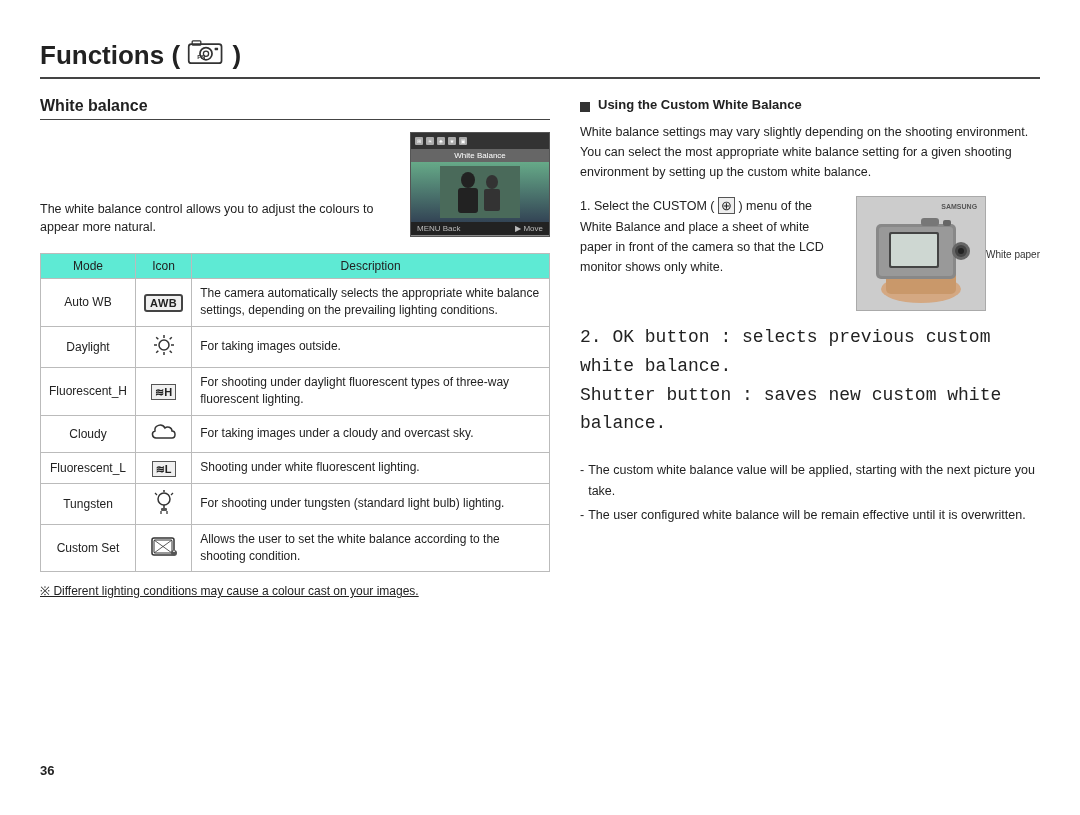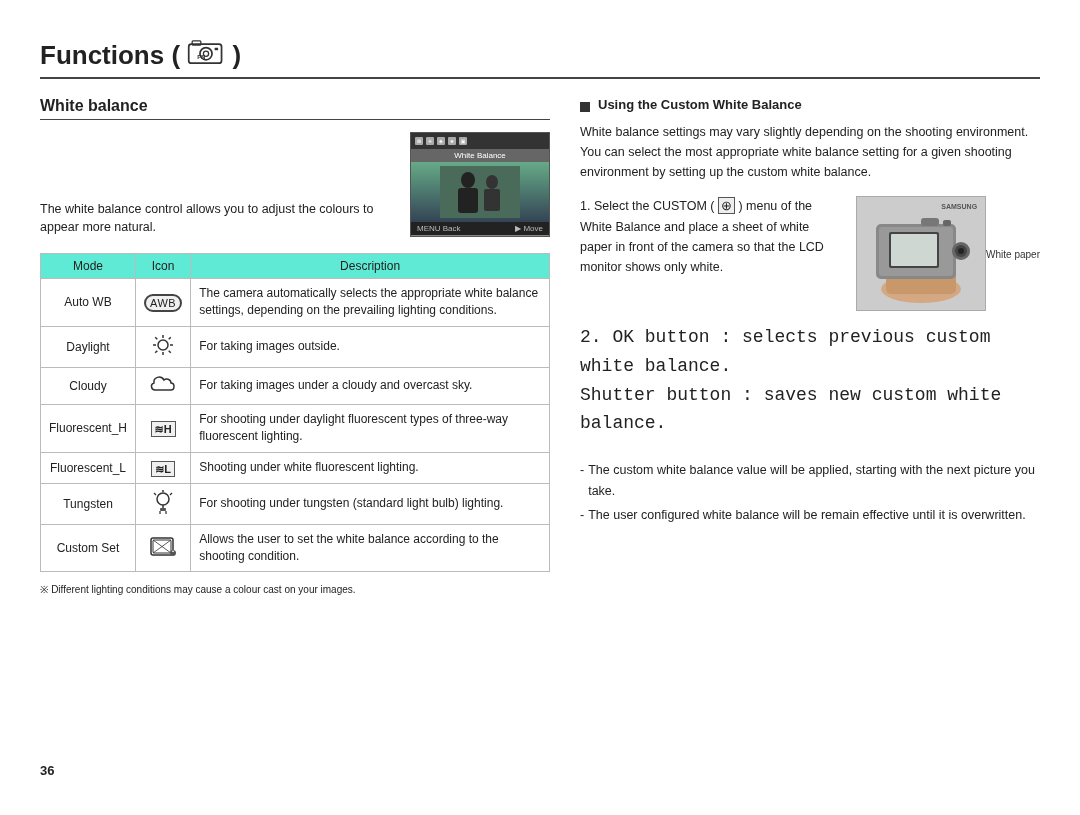--- a/index.html
+++ b/index.html
@@ -173,22 +173,23 @@
       text-align: center;
       width: 55px;
       font-size: 16px;
     }
 
     .wb-table td.desc-col {
       line-height: 1.45;
     }
 
     .note-text {
-      font-size: 10px;
+      font-size: 12px;
       margin-top: 8px;
+      text-decoration: underline;
     }
 
     
     .page-number {
       position: absolute;
       bottom: 37px;
       left: 40px;
       font-size: 13px;
       font-weight: bold;
     }
@@ -279,23 +280,23 @@
       align-items: flex-start;
       gap: 4px;
     }
 
     
     .awb-badge {
       display: inline-flex;
       align-items: center;
       justify-content: center;
       border: 2px solid #444;
-      border-radius: 9px;
+      border-radius: 3px;
       font-size: 11px;
-      font-weight: normal;
+      font-weight: bold;
       padding: 1px 4px;
       letter-spacing: 0.5px;
       background: #f0f0f0;
     }
 
   </style>
 </head>
 <body>
 
 <div class="page">
@@ -376,30 +377,30 @@
         <line x1="2" y1="12" x2="5" y2="12" stroke="#333" stroke-width="1.5"></line>
         <line x1="19" y1="12" x2="22" y2="12" stroke="#333" stroke-width="1.5"></line>
         <line x1="4.2" y1="4.2" x2="6.3" y2="6.3" stroke="#333" stroke-width="1.5"></line>
         <line x1="17.7" y1="17.7" x2="19.8" y2="19.8" stroke="#333" stroke-width="1.5"></line>
         <line x1="19.8" y1="4.2" x2="17.7" y2="6.3" stroke="#333" stroke-width="1.5"></line>
         <line x1="6.3" y1="17.7" x2="4.2" y2="19.8" stroke="#333" stroke-width="1.5"></line>
       </svg></td>
               <td class="desc-col">For taking images outside.</td>
             </tr>
             <tr>
+              <td class="mode-col">Fluorescent_H</td>
+              <td class="icon-col"><span style="font-size:11px; border:1.5px solid #555; padding:1px 3px; background:#f0f0f0; font-weight:bold; white-space:nowrap;">≋H</span></td>
+              <td class="desc-col">For shooting under daylight fluorescent types of three-way fluorescent lighting.</td>
+            </tr>
+            <tr>
               <td class="mode-col">Cloudy</td>
               <td class="icon-col"><svg width="28" height="20" viewBox="0 0 28 20">
         <path d="M6 16 C2 16 1 10 5 9 C4 3 12 1 15 6 C17 4 22 5 22 9 C26 9 26 16 22 16 Z" fill="none" stroke="#333" stroke-width="1.5"></path>
       </svg></td>
               <td class="desc-col">For taking images under a cloudy and overcast sky.</td>
-            </tr>
-            <tr>
-              <td class="mode-col">Fluorescent_H</td>
-              <td class="icon-col"><span style="font-size:11px; border:1.5px solid #555; padding:1px 3px; background:#f0f0f0; font-weight:bold; white-space:nowrap;">≋H</span></td>
-              <td class="desc-col">For shooting under daylight fluorescent types of three-way fluorescent lighting.</td>
             </tr>
             <tr>
               <td class="mode-col">Fluorescent_L</td>
               <td class="icon-col"><span style="font-size:11px; border:1.5px solid #555; padding:1px 3px; background:#f0f0f0; font-weight:bold; white-space:nowrap;">≋L</span></td>
               <td class="desc-col">Shooting under white fluorescent lighting.</td>
             </tr>
             <tr>
               <td class="mode-col">Tungsten</td>
               <td class="icon-col"><svg width="22" height="24" viewBox="0 0 22 24">
         <circle cx="11" cy="9" r="6" fill="none" stroke="#333" stroke-width="1.5"></circle>

